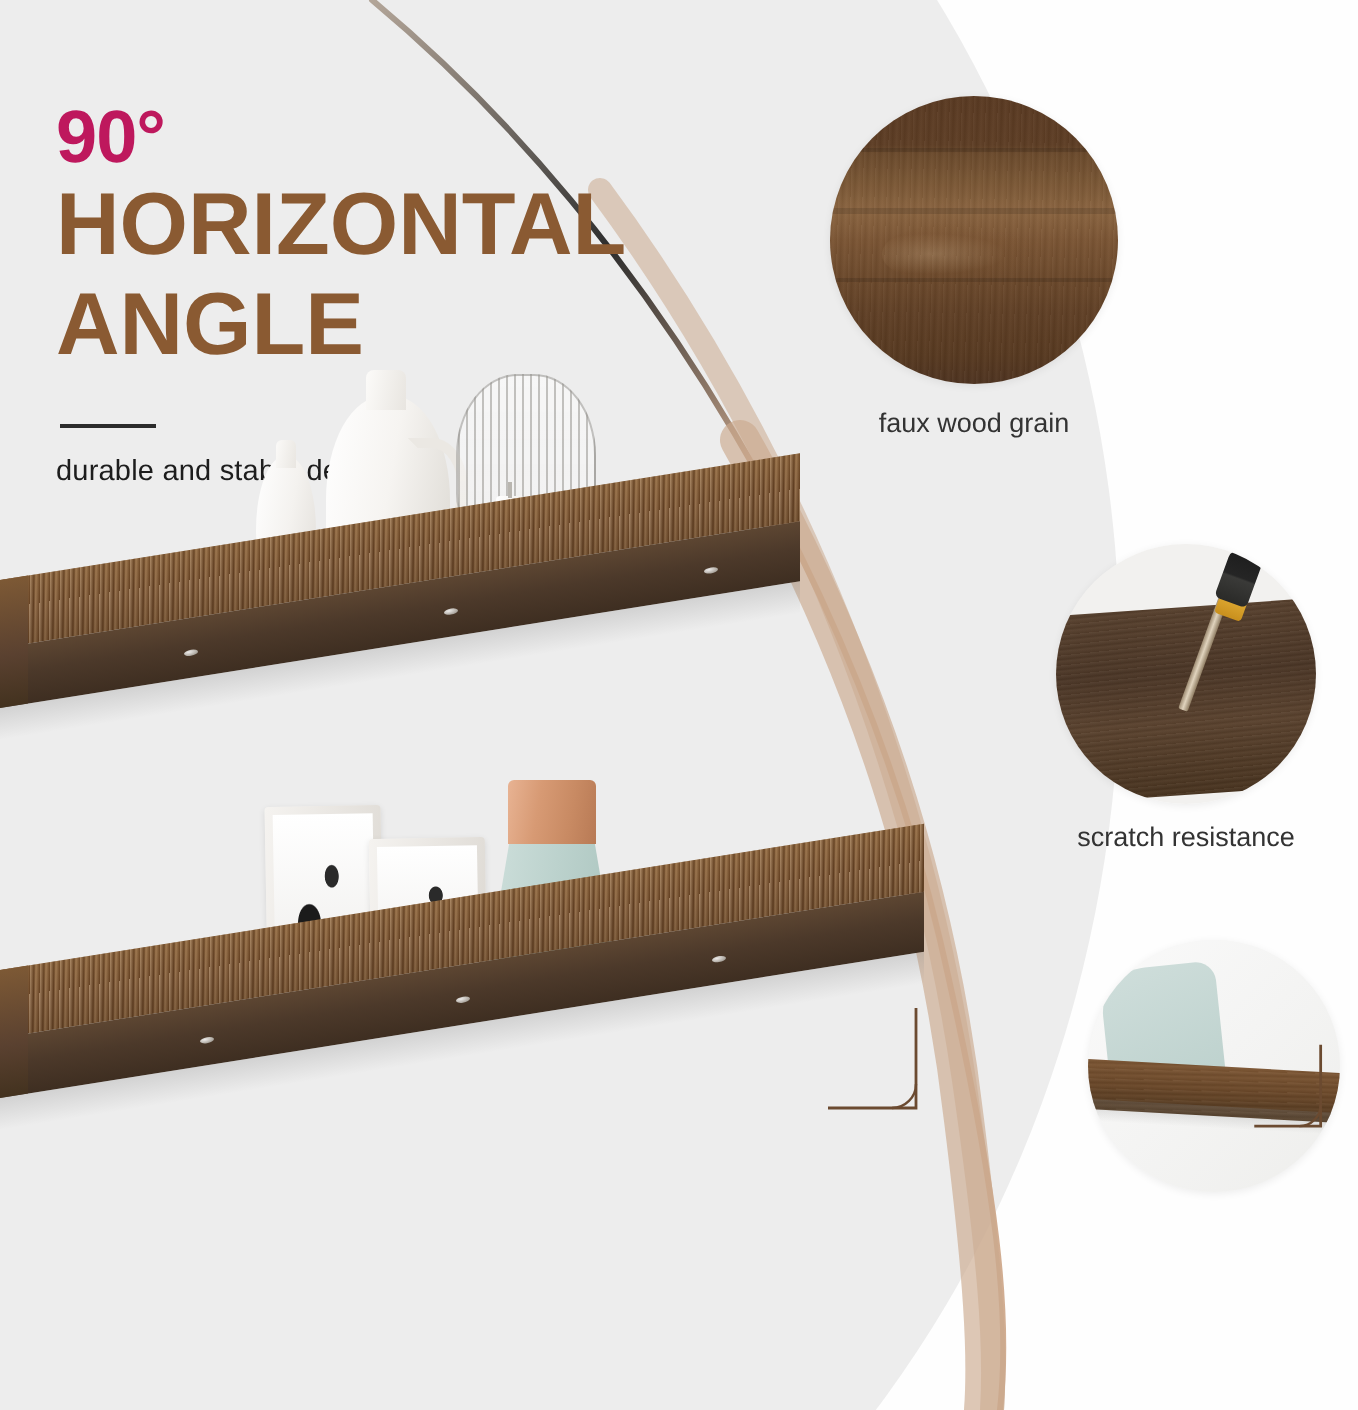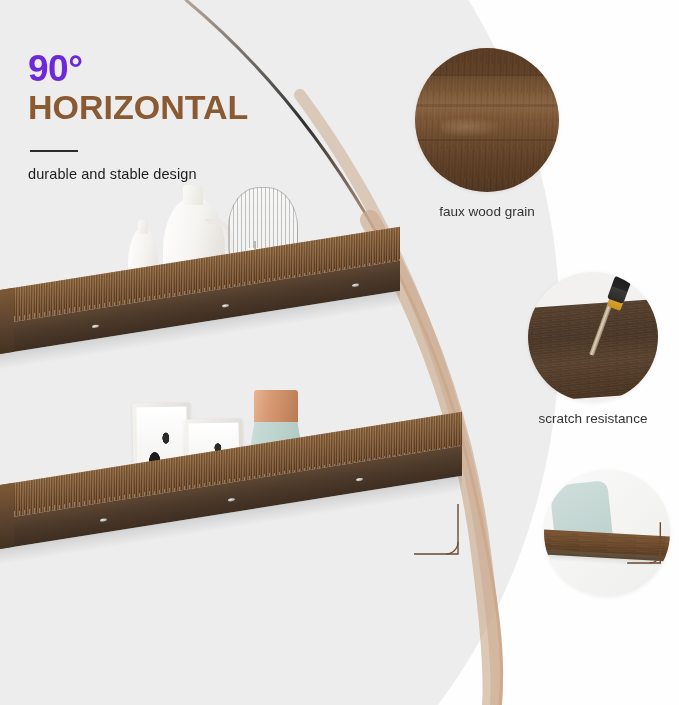--- a/index.html
+++ b/index.html
@@ -25,25 +25,25 @@
     background:#ededed;
     box-shadow:0 0 0 0 rgba(0,0,0,0);
   }
   .arc-svg{position:absolute;left:0;top:0;width:679px;height:705px;pointer-events:none;}
 
   
   .headline{
     position:absolute;left:28px;top:50px;width:330px;
   }
   .h-deg{
-    font-size:37px;font-weight:bold;color:#6d28d9;
+    font-size:37px;font-weight:bold;color:#be185d;
     line-height:1.02;letter-spacing:-0.5px;margin:0;
   }
   .h-l2,.h-l3{
-    font-size:34px;font-weight:bold;color:#8a5a32;
+    font-size:44px;font-weight:bold;color:#8a5a32;
     line-height:1.14;letter-spacing:0px;margin:0;
   }
   .rule{
     width:48px;height:2px;background:#2c2c2c;margin:24px 0 14px 2px;
   }
   .sub{
     font-size:14.5px;color:#1d1d1d;letter-spacing:.1px;margin:0;
   }
 
   
@@ -285,20 +285,21 @@
       </linearGradient>
     </defs>
     <path d="M 186,0 C 330,120 430,300 470,470 C 500,600 505,660 500,705" fill="none" stroke="url(#arcg)" stroke-width="3" stroke-linecap="round" opacity="0.95"></path>
     <path d="M 300,95 C 400,230 460,390 482,540 C 495,630 498,672 496,705" fill="none" stroke="#cba98e" stroke-width="12" stroke-linecap="round" opacity="0.55"></path>
     <path d="M 370,220 C 432,330 468,440 482,560 C 492,640 494,678 492,705" fill="none" stroke="#cba98e" stroke-width="20" stroke-linecap="round" opacity="0.65"></path>
   </svg>
 
   <div class="headline">
     <p class="h-deg">90°</p>
     <p class="h-l2">HORIZONTAL</p>
+    <p class="h-l3">ANGLE</p>
     <div class="rule"></div>
     <p class="sub">durable and stable design</p>
   </div>
 
   <div class="shelf-photo" id="shelf-top">
 
     <div class="obj vase-sm"></div>
     <div class="obj jug">
       <span class="handle"></span>
       <span class="stripe"></span>

